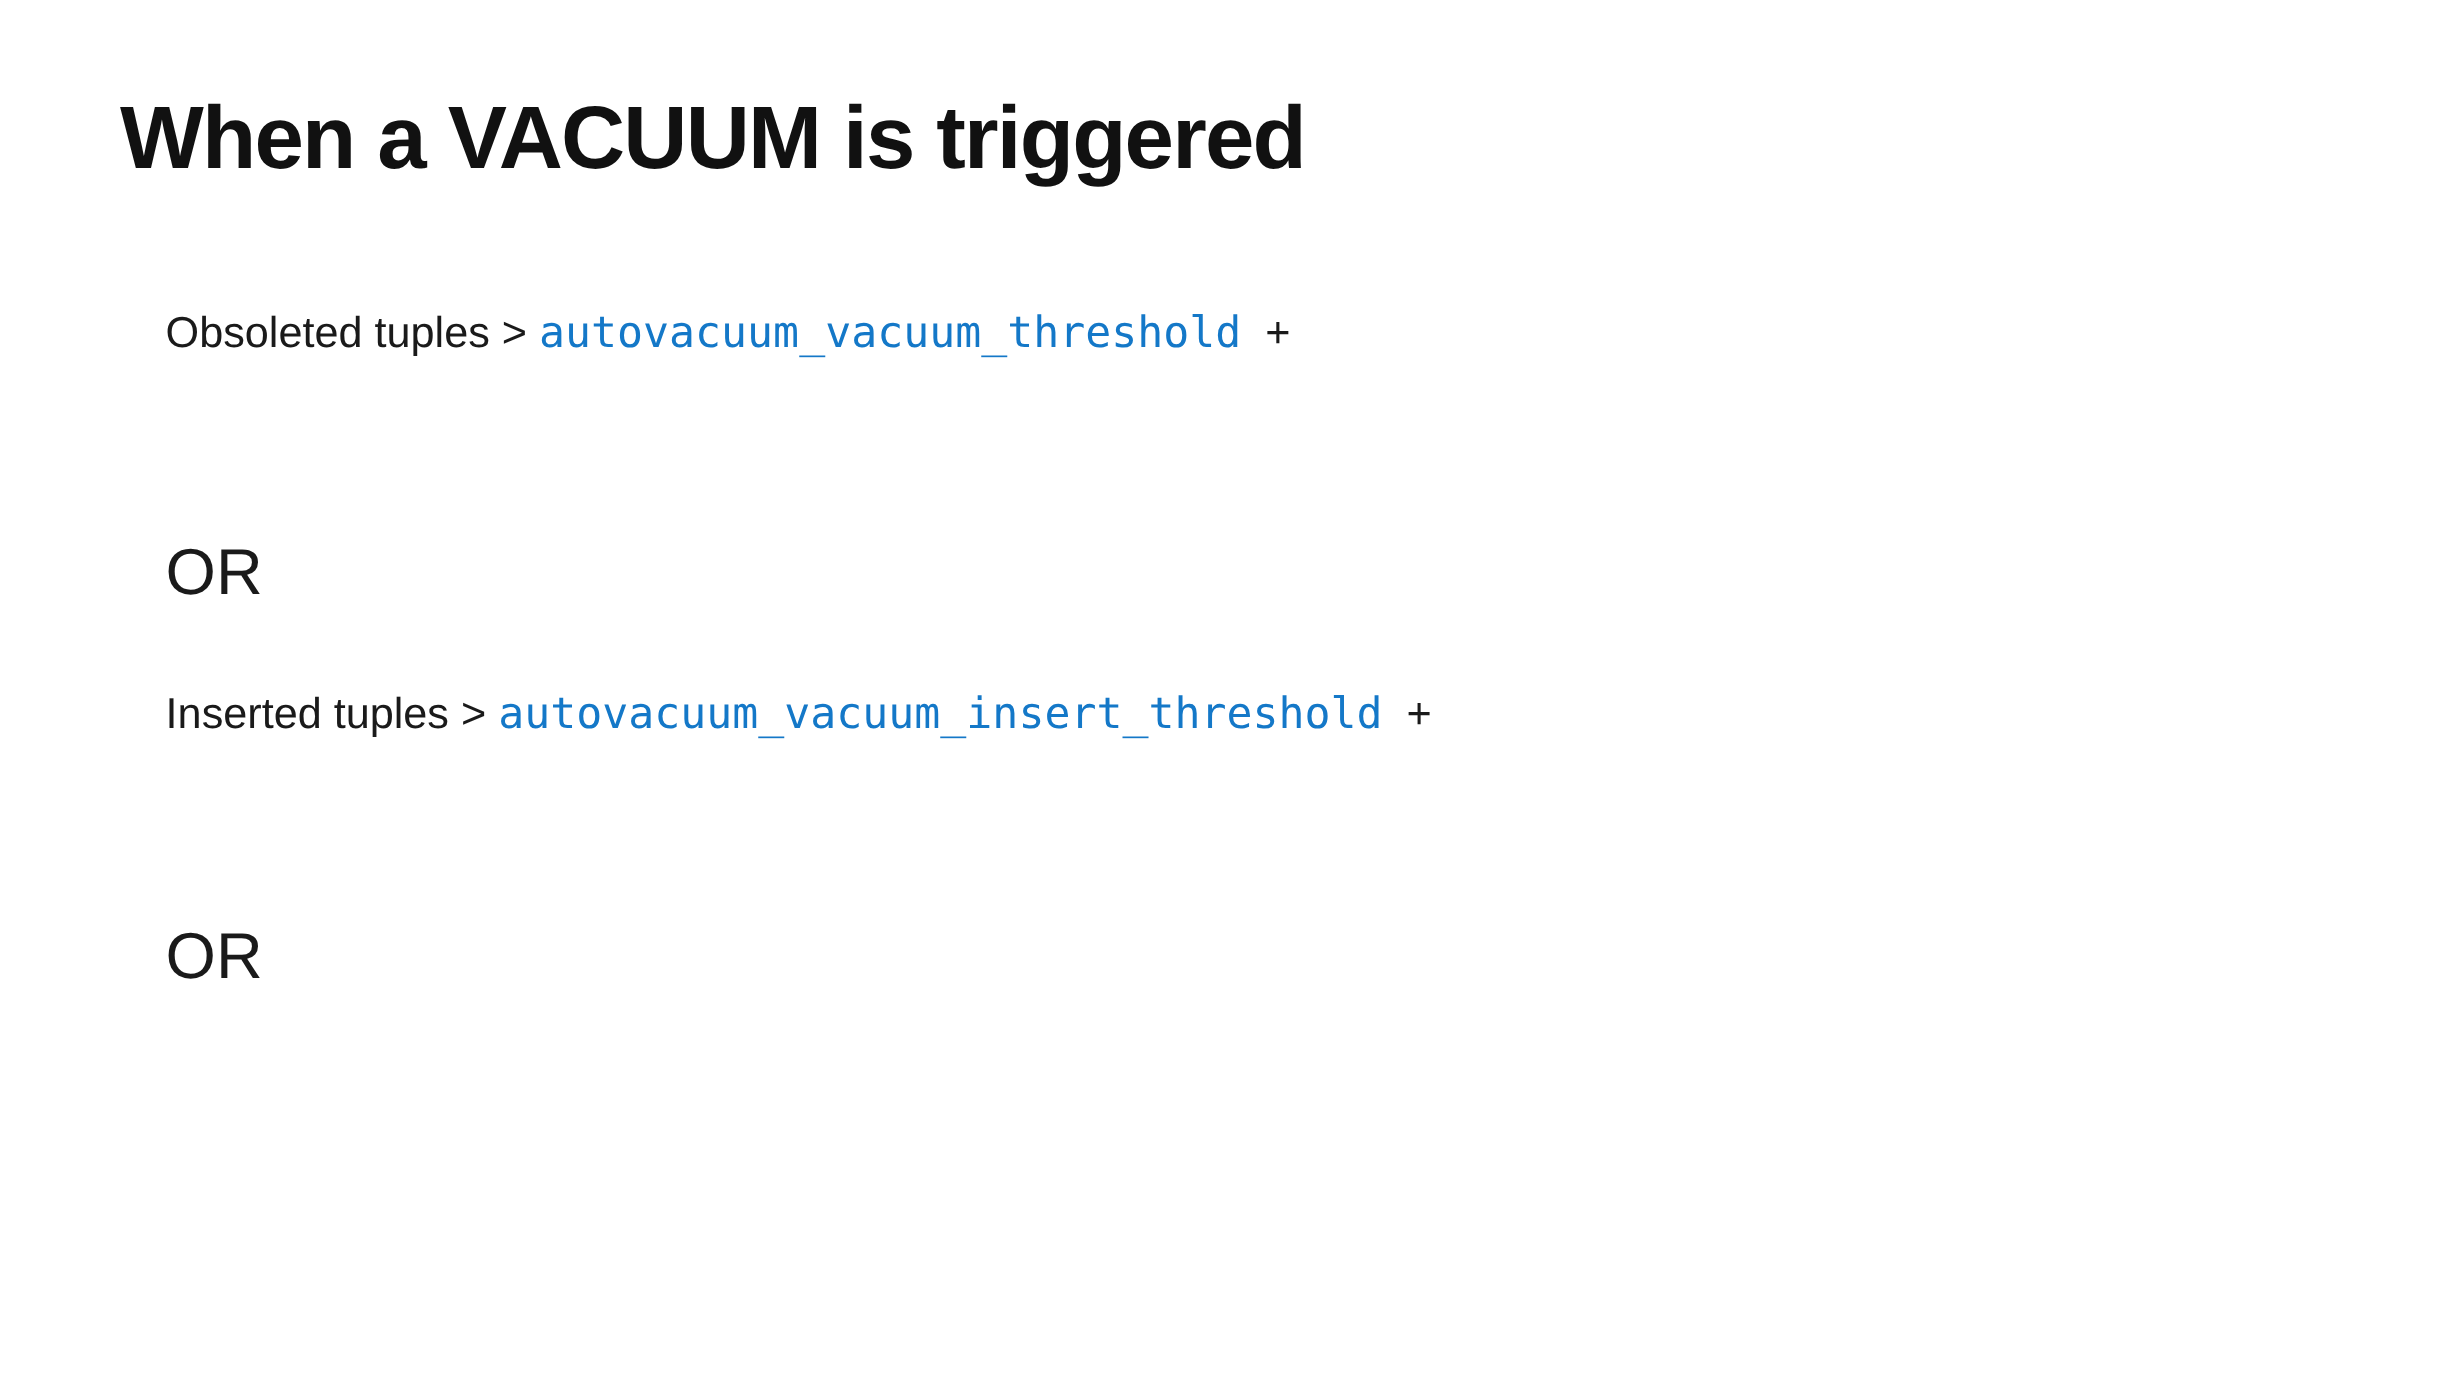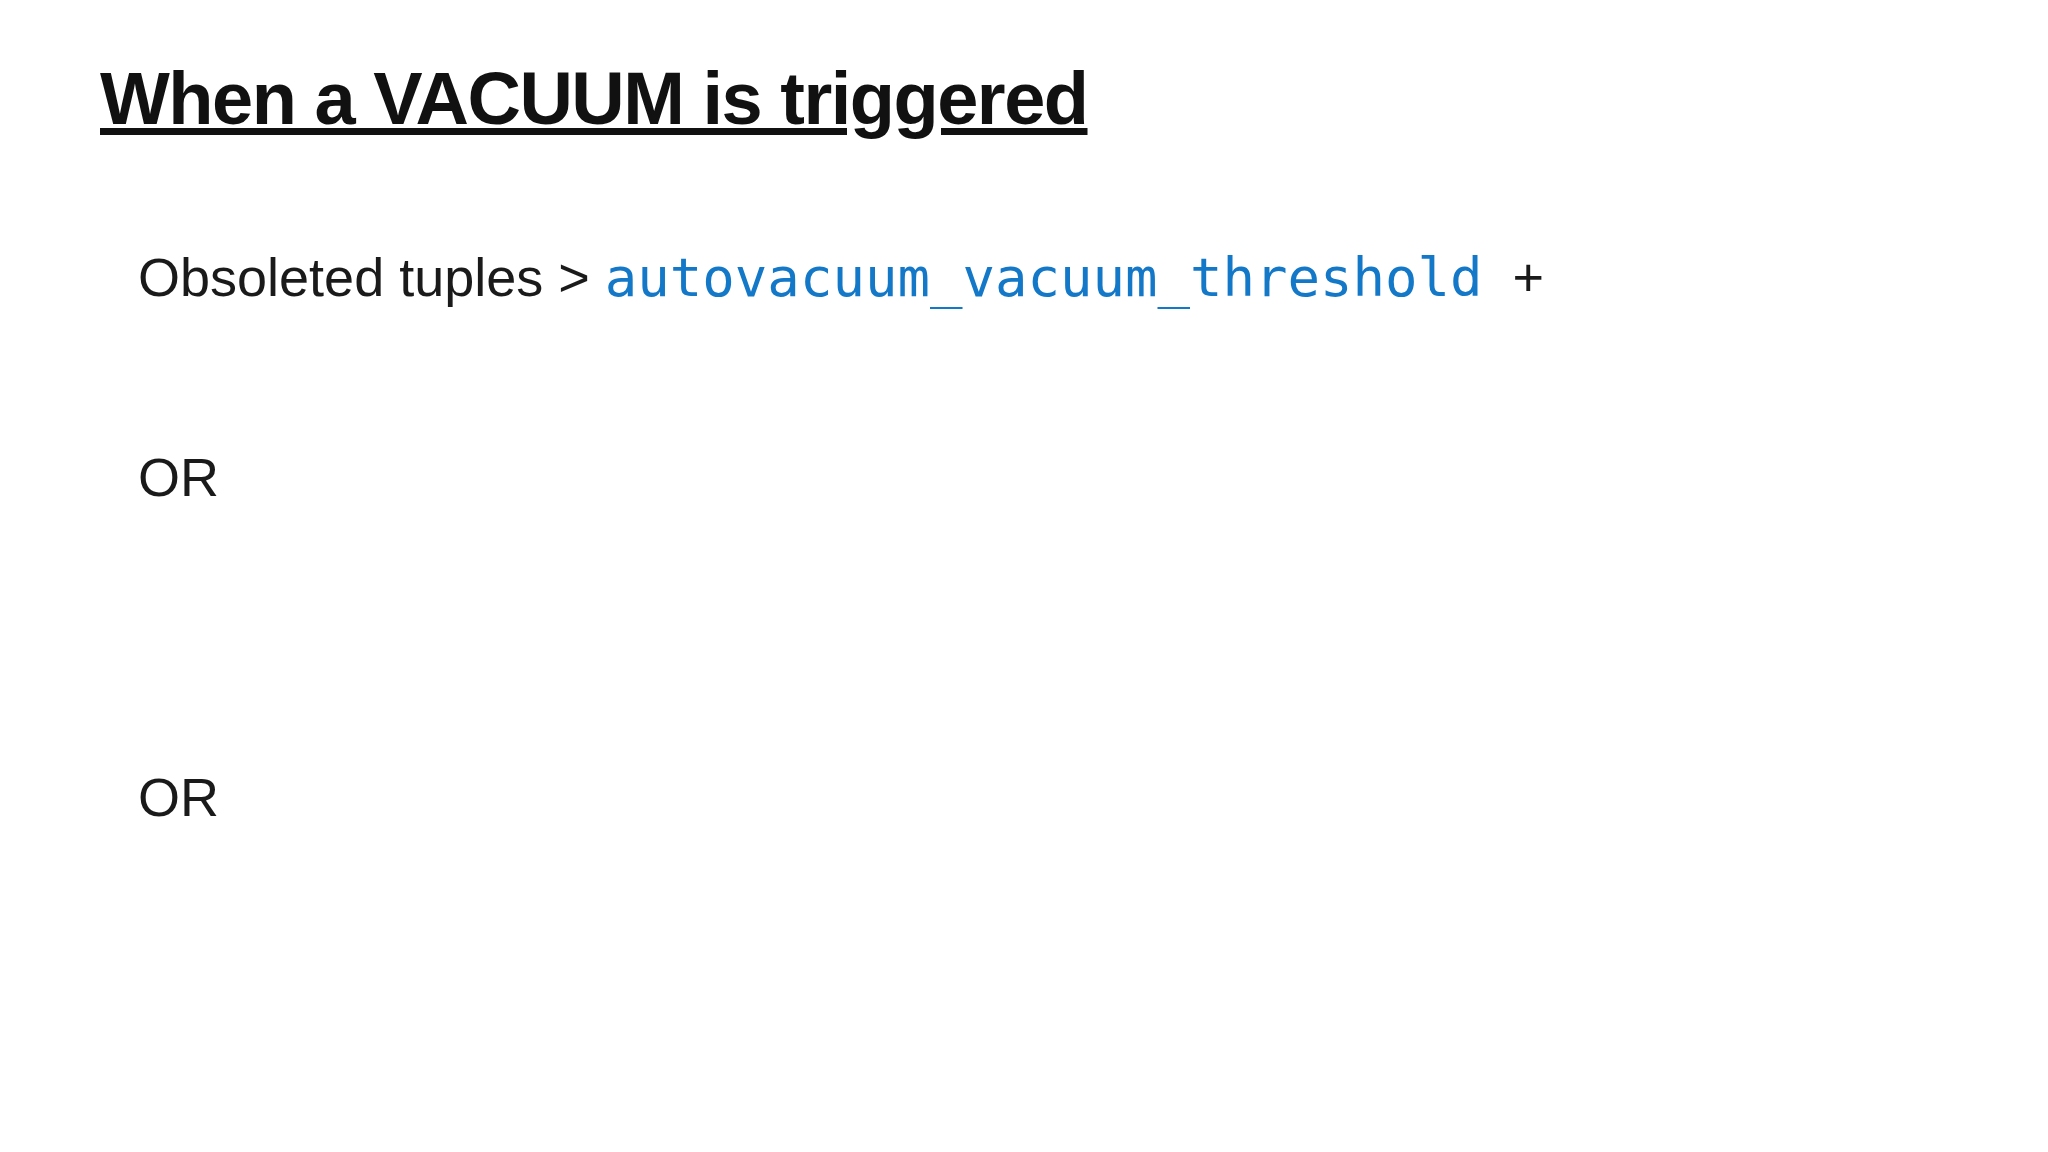--- a/index.html
+++ b/index.html
@@ -12,33 +12,32 @@
     position: relative;
     width: 2048px;
     height: 1152px;
     background: var(--background, #ffffff);
     font-family: "Liberation Sans", "DejaVu Sans", sans-serif;
     overflow: hidden;
   }
   .title {
     position: absolute;
     left: 100px;
-    top: 56px;
+    top: 72px;
     font-size: 74px;
     font-weight: 700;
     letter-spacing: -1.5px;
     color: var(--title_text, #111111);
     white-space: pre;
-    text-decoration: underline;
   }
   .cond-block {
     position: absolute;
     left: 138px;
     width: 1880px;
-    font-size: 54px;
+    font-size: 36px;
     line-height: 74px;
     color: var(--body_text, #1a1a1a);
   }
   .block-1 { top: 240px; }
   .block-2 { top: 558px; }
   .block-3 { top: 882px; }
   .line {
     white-space: pre-wrap;
   }
   .code {
@@ -67,18 +66,19 @@
 
   <h1 class="title" style="margin:0;">When a VACUUM is triggered</h1>
 
   <div class="cond-block block-1">
     <div class="line"><span>Obsoleted tuples &gt; </span><span class="code">autovacuum_vacuum_threshold</span><span>  +</span></div>
   </div>
 
   <div class="or-sep or-1">OR</div>
 
   <div class="cond-block block-2">
+    <div class="line"><span>Inserted tuples &gt; </span><span class="code">autovacuum_vacuum_insert_threshold</span><span>  +</span></div>
   </div>
 
   <div class="or-sep or-2">OR</div>
 
 
 </div>
 
 </body></html>

